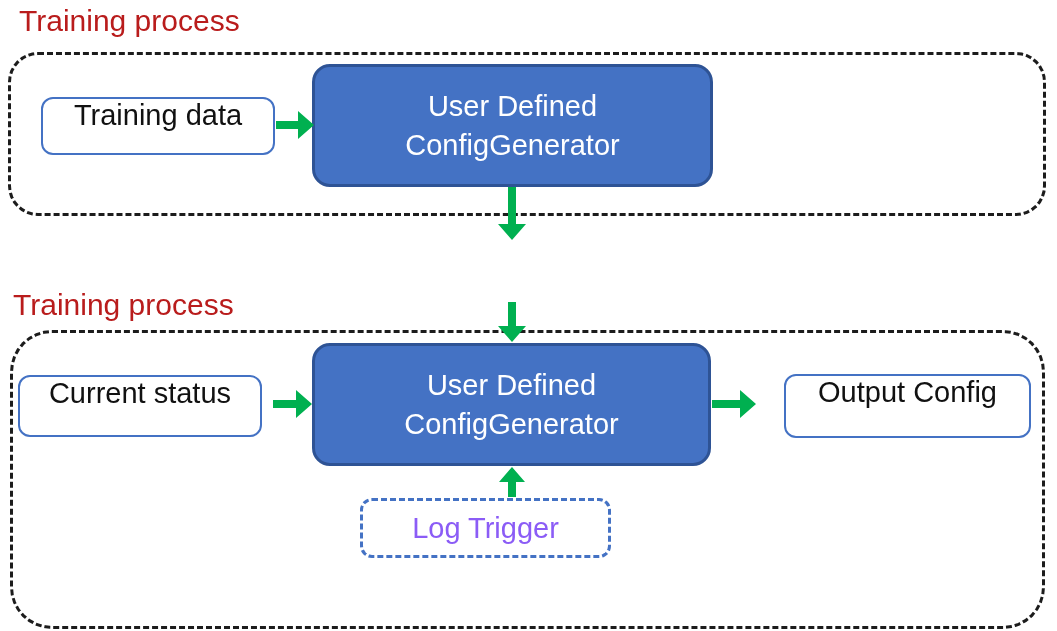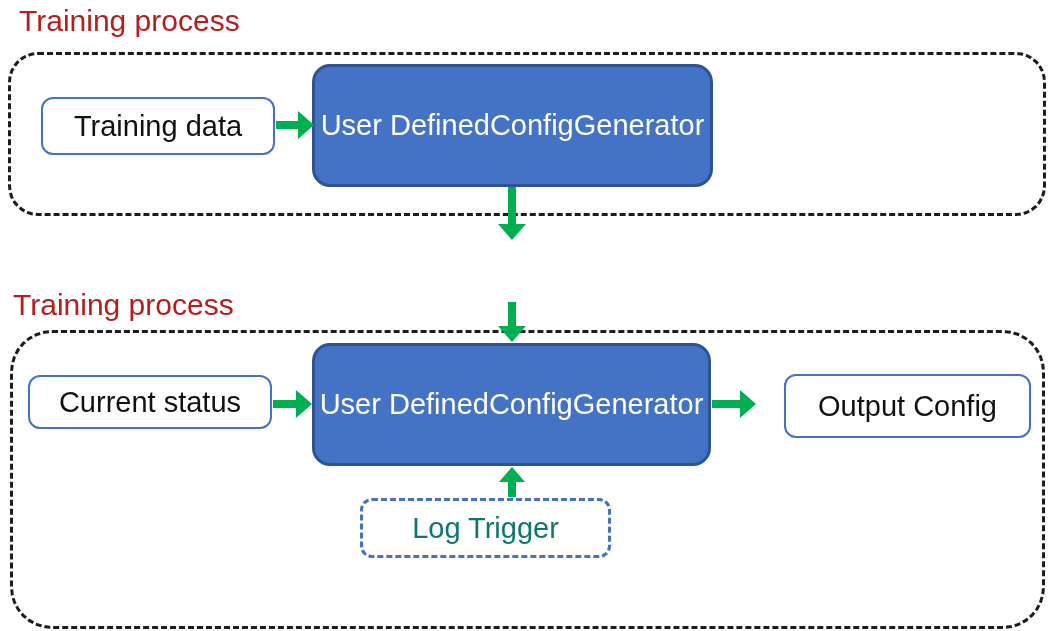--- a/index.html
+++ b/index.html
@@ -29,51 +29,51 @@
   }
   .region.training { border-radius: 30px; }
   .region.inference { border-radius: 42px; }
   .io-box {
     position: absolute;
     background: #ffffff;
     border: 2px solid var(--accent-blue, #4472C4);
     border-radius: 12px;
     box-sizing: border-box;
     display: flex;
-    align-items: center;
     justify-content: center;
     font-size: 29px;
     color: #111111;
     white-space: nowrap;
   }
   .gen-box {
     position: absolute;
     background: var(--accent-blue, #4472C4);
     border: 3px solid var(--accent-blue-dark, #2E5395);
     border-radius: 18px;
     box-sizing: border-box;
     display: flex;
+    flex-direction: column;
     align-items: center;
     justify-content: center;
     color: #ffffff;
     font-size: 29px;
     line-height: 39px;
     text-align: center;
   }
   .trigger-box {
     position: absolute;
     background: #ffffff;
     border: 3px dashed var(--accent-blue, #4472C4);
     border-radius: 12px;
     box-sizing: border-box;
     display: flex;
     align-items: center;
     justify-content: center;
     font-size: 29px;
-    color: #0f766e;
+    color: #8b5cf6;
     white-space: nowrap;
   }
   .arrow {
     position: absolute;
     display: block;
   }
   .arrow polygon {
     fill: var(--green, #00B050);
   }
 </style>
@@ -93,21 +93,21 @@
   <div class="io-box" style="left:41px; top:97px; width:234px; height:58px;">
     <span>Training data</span>
   </div>
 
   <div class="gen-box" style="left:312px; top:64px; width:401px; height:123px;">
     <span>User Defined</span>
     <span>ConfigGenerator</span>
   </div>
 
 
-  <div class="io-box" style="left:28px; top:375px; width:244px; height:54px;">
+  <div class="io-box" style="left:18px; top:375px; width:244px; height:62px;">
     <span>Current status</span>
   </div>
 
   <div class="gen-box" style="left:312px; top:343px; width:399px; height:123px;">
     <span>User Defined</span>
     <span>ConfigGenerator</span>
   </div>
 
   <div class="io-box" style="left:756px; top:374px; width:247px; height:64px;margin-left:28px;">
     <span>Output Config</span>

